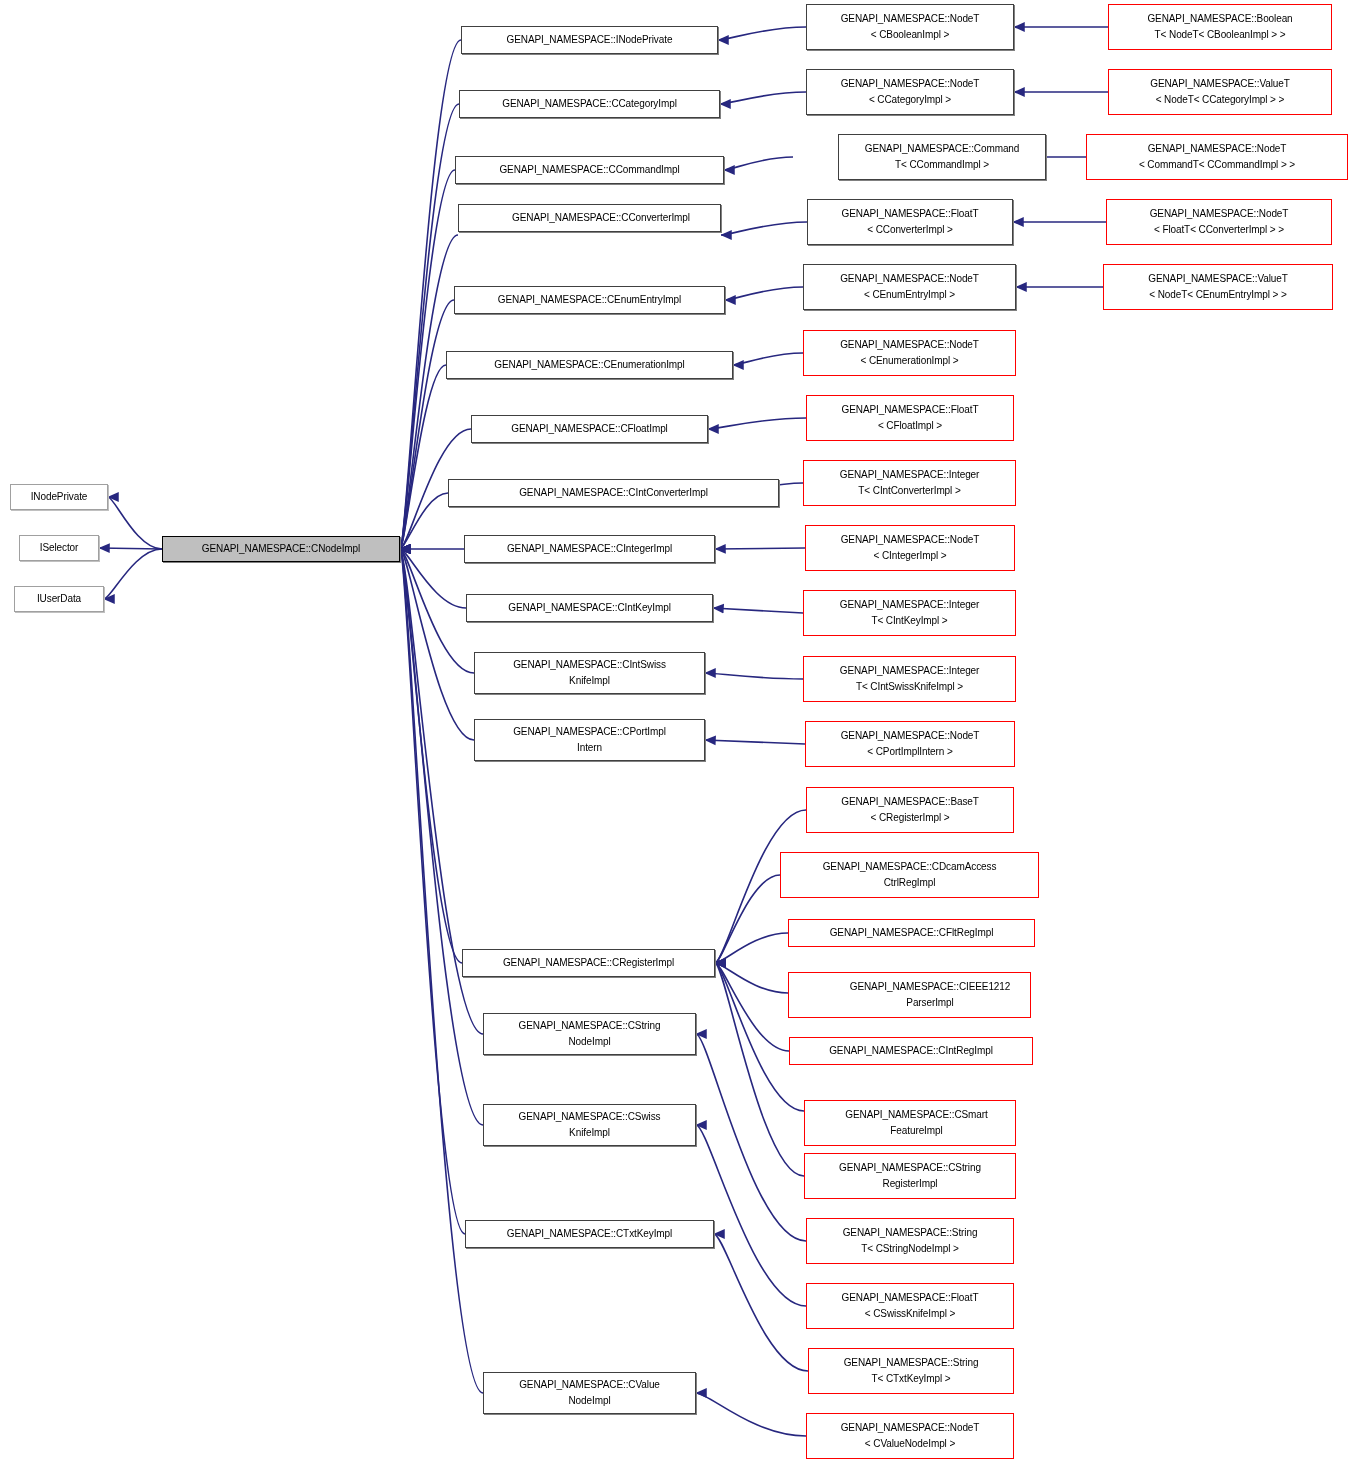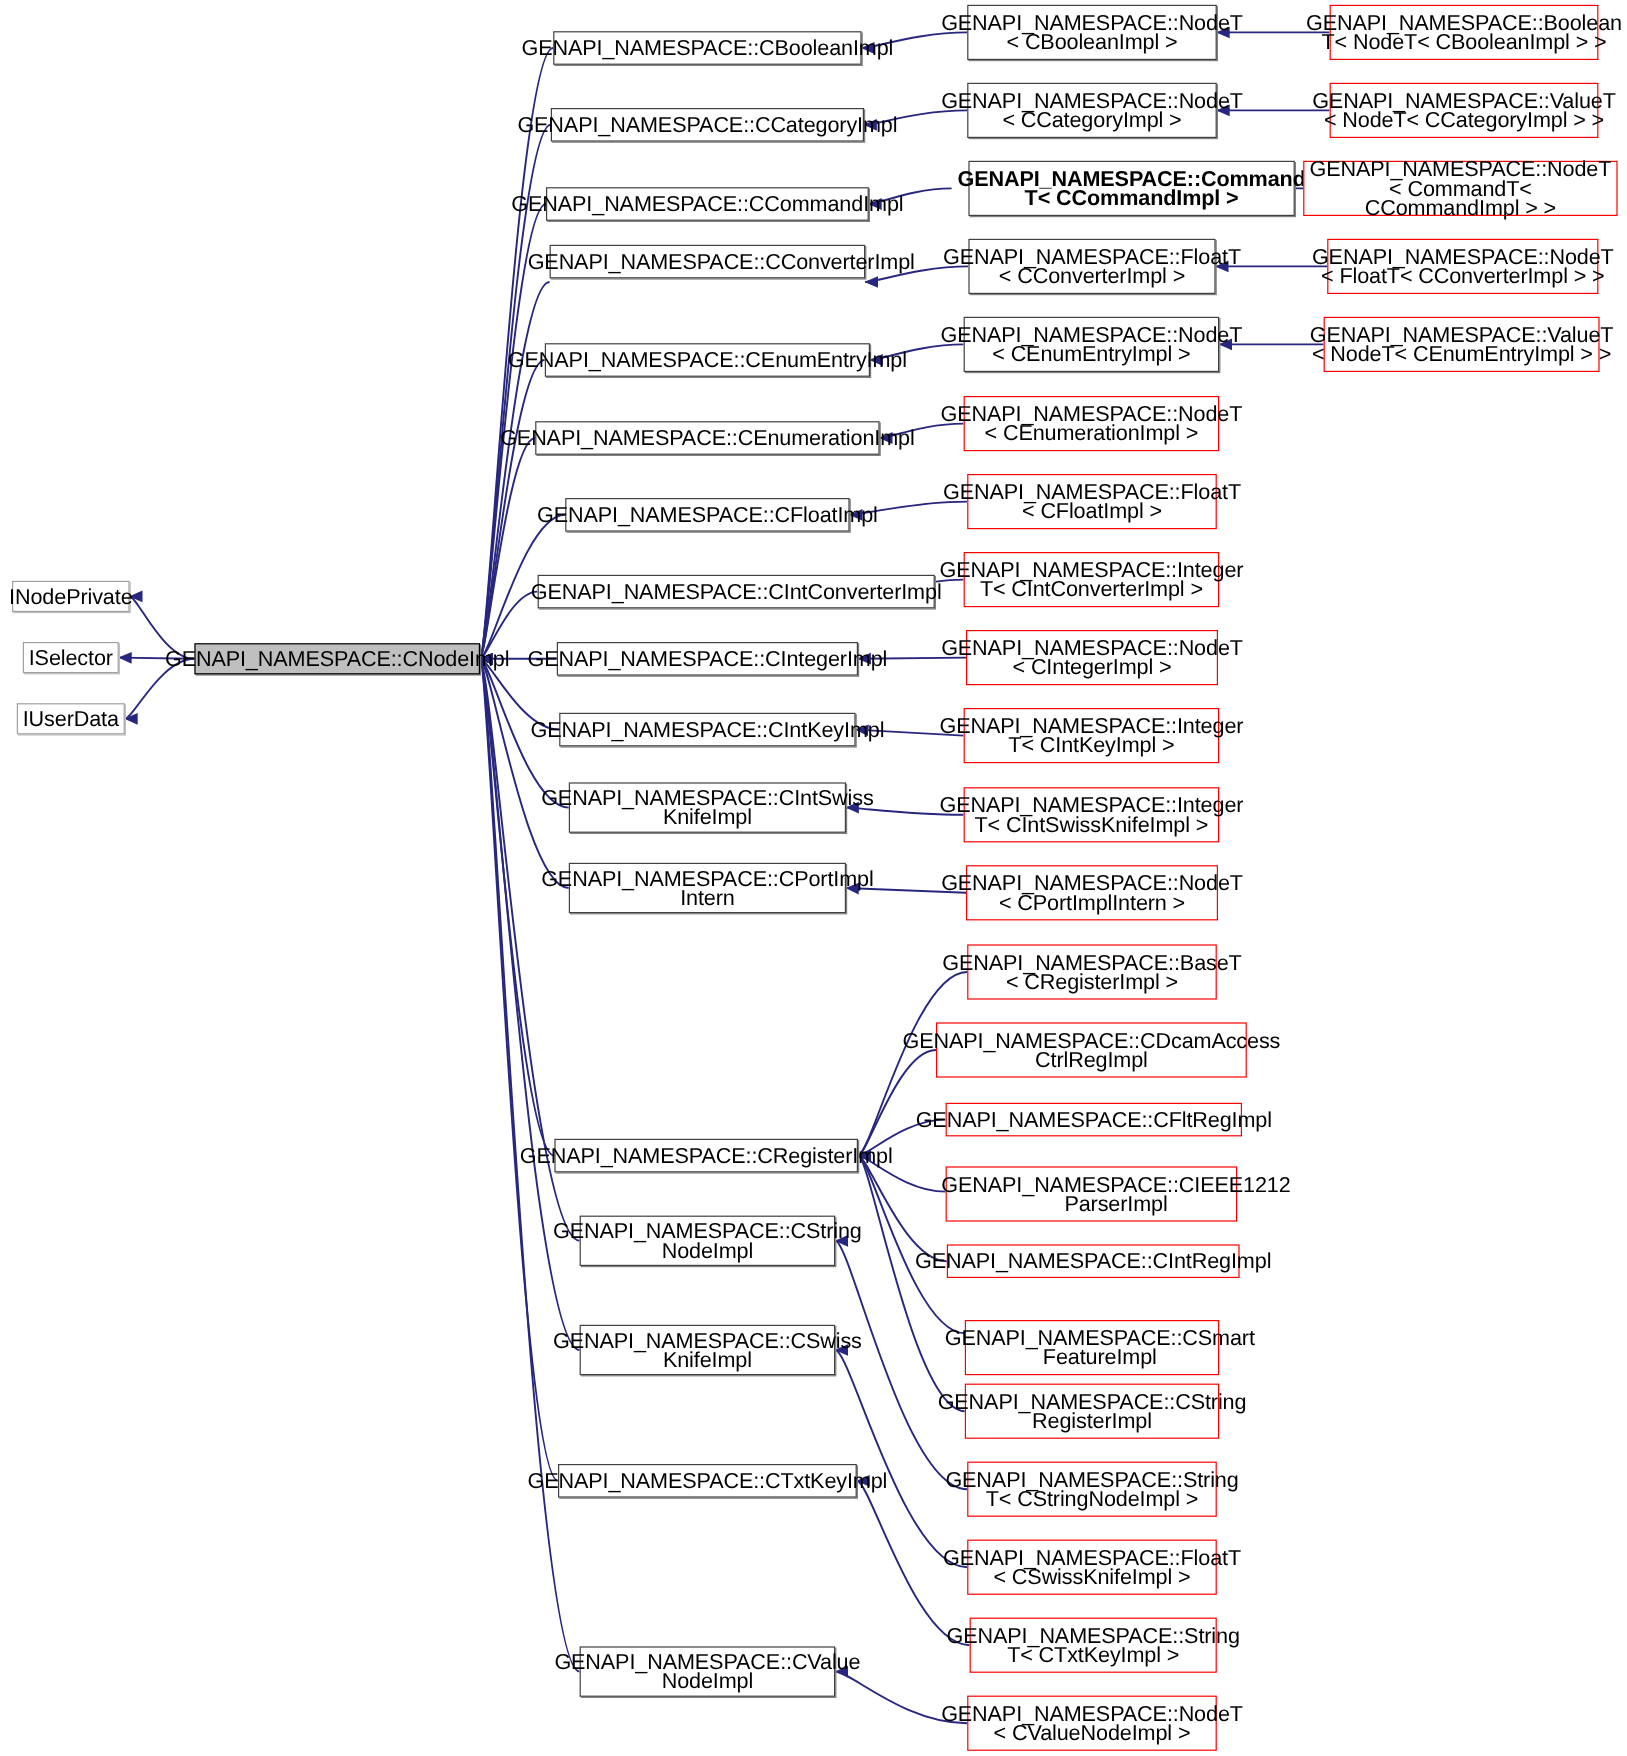--- a/index.html
+++ b/index.html
@@ -24,21 +24,21 @@
     height: 1463px;
     pointer-events: none;
   }
   .node {
     position: absolute;
     box-sizing: border-box;
     display: flex;
     align-items: center;
     justify-content: center;
     text-align: center;
-    font-size: 18px;
+    font-size: 10px;
     line-height: 16px;
     color: #000000;
     background: #ffffff;
     border: 1px solid #000000;
     white-space: pre-line;
     letter-spacing: -0.1px;
     z-index: 2;
   }
   .node.black {
     border: 1px solid #404040;
@@ -120,21 +120,21 @@
         <path d="M 1086 157 L 1027 157" marker-end="url(#arrowhead)"></path>
         <path d="M 1106 222 L 1013 222" marker-end="url(#arrowhead)"></path>
         <path d="M 1103 287 L 1016 287" marker-end="url(#arrowhead)"></path>
       </g>
   </svg>
   <div id="nodes-layer">
       <div class="node plain" style="left: 10px; top: 484px; width: 98px; height: 26px;"><span class="node-label">INodePrivate</span></div>
       <div class="node plain" style="left: 19px; top: 535px; width: 80px; height: 26px;"><span class="node-label">ISelector</span></div>
       <div class="node plain" style="left: 14px; top: 586px; width: 90px; height: 26px;"><span class="node-label">IUserData</span></div>
       <div class="node gray-fill" style="left: 162px; top: 536px; width: 238px; height: 26px;"><span class="node-label">GENAPI_NAMESPACE::CNodeImpl</span></div>
-      <div class="node black" style="left: 461px; top: 26px; width: 257px; height: 28px;"><span class="node-label">GENAPI_NAMESPACE::CBooleanImpl</span></div>
+      <div class="node black" style="left: 461px; top: 26px; width: 257px; height: 28px;"><span class="node-label">GENAPI_NAMESPACE::INodePrivate</span></div>
       <div class="node black" style="left: 459px; top: 90px; width: 261px; height: 28px;"><span class="node-label">GENAPI_NAMESPACE::CCategoryImpl</span></div>
       <div class="node black" style="left: 455px; top: 156px; width: 269px; height: 28px;"><span class="node-label">GENAPI_NAMESPACE::CCommandImpl</span></div>
       <div class="node black" style="left: 458px; top: 204px; width: 263px; height: 28px; padding-left: 23px;"><span class="node-label">GENAPI_NAMESPACE::CConverterImpl</span></div>
       <div class="node black" style="left: 454px; top: 286px; width: 271px; height: 28px;"><span class="node-label">GENAPI_NAMESPACE::CEnumEntryImpl</span></div>
       <div class="node black" style="left: 446px; top: 351px; width: 287px; height: 28px;"><span class="node-label">GENAPI_NAMESPACE::CEnumerationImpl</span></div>
       <div class="node black" style="left: 471px; top: 415px; width: 237px; height: 28px;"><span class="node-label">GENAPI_NAMESPACE::CFloatImpl</span></div>
       <div class="node black" style="left: 448px; top: 479px; width: 331px; height: 28px;"><span class="node-label">GENAPI_NAMESPACE::CIntConverterImpl</span></div>
       <div class="node black" style="left: 464px; top: 535px; width: 251px; height: 28px;"><span class="node-label">GENAPI_NAMESPACE::CIntegerImpl</span></div>
       <div class="node black" style="left: 466px; top: 594px; width: 247px; height: 28px;"><span class="node-label">GENAPI_NAMESPACE::CIntKeyImpl</span></div>
       <div class="node black" style="left: 474px; top: 652px; width: 231px; height: 42px;"><span class="node-label">GENAPI_NAMESPACE::CIntSwiss
@@ -146,21 +146,21 @@
 NodeImpl</span></div>
       <div class="node black" style="left: 483px; top: 1104px; width: 213px; height: 42px;"><span class="node-label">GENAPI_NAMESPACE::CSwiss
 KnifeImpl</span></div>
       <div class="node black" style="left: 465px; top: 1220px; width: 249px; height: 28px;"><span class="node-label">GENAPI_NAMESPACE::CTxtKeyImpl</span></div>
       <div class="node black" style="left: 483px; top: 1372px; width: 213px; height: 42px;"><span class="node-label">GENAPI_NAMESPACE::CValue
 NodeImpl</span></div>
       <div class="node black" style="left: 806px; top: 4px; width: 208px; height: 46px;"><span class="node-label">GENAPI_NAMESPACE::NodeT
 &lt; CBooleanImpl &gt;</span></div>
       <div class="node black" style="left: 806px; top: 69px; width: 208px; height: 46px;"><span class="node-label">GENAPI_NAMESPACE::NodeT
 &lt; CCategoryImpl &gt;</span></div>
-      <div class="node black" style="left: 807px; top: 134px; width: 272px; height: 46px; font-weight: bold;"><span class="node-label">GENAPI_NAMESPACE::Command
+      <div class="node black" style="left: 838px; top: 134px; width: 208px; height: 46px;"><span class="node-label">GENAPI_NAMESPACE::Command
 T&lt; CCommandImpl &gt;</span></div>
       <div class="node black" style="left: 807px; top: 199px; width: 206px; height: 46px;"><span class="node-label">GENAPI_NAMESPACE::FloatT
 &lt; CConverterImpl &gt;</span></div>
       <div class="node black" style="left: 803px; top: 264px; width: 213px; height: 46px;"><span class="node-label">GENAPI_NAMESPACE::NodeT
 &lt; CEnumEntryImpl &gt;</span></div>
       <div class="node red" style="left: 803px; top: 330px; width: 213px; height: 46px;"><span class="node-label">GENAPI_NAMESPACE::NodeT
 &lt; CEnumerationImpl &gt;</span></div>
       <div class="node red" style="left: 806px; top: 395px; width: 208px; height: 46px;"><span class="node-label">GENAPI_NAMESPACE::FloatT
 &lt; CFloatImpl &gt;</span></div>
       <div class="node red" style="left: 803px; top: 460px; width: 213px; height: 46px;"><span class="node-label">GENAPI_NAMESPACE::Integer

